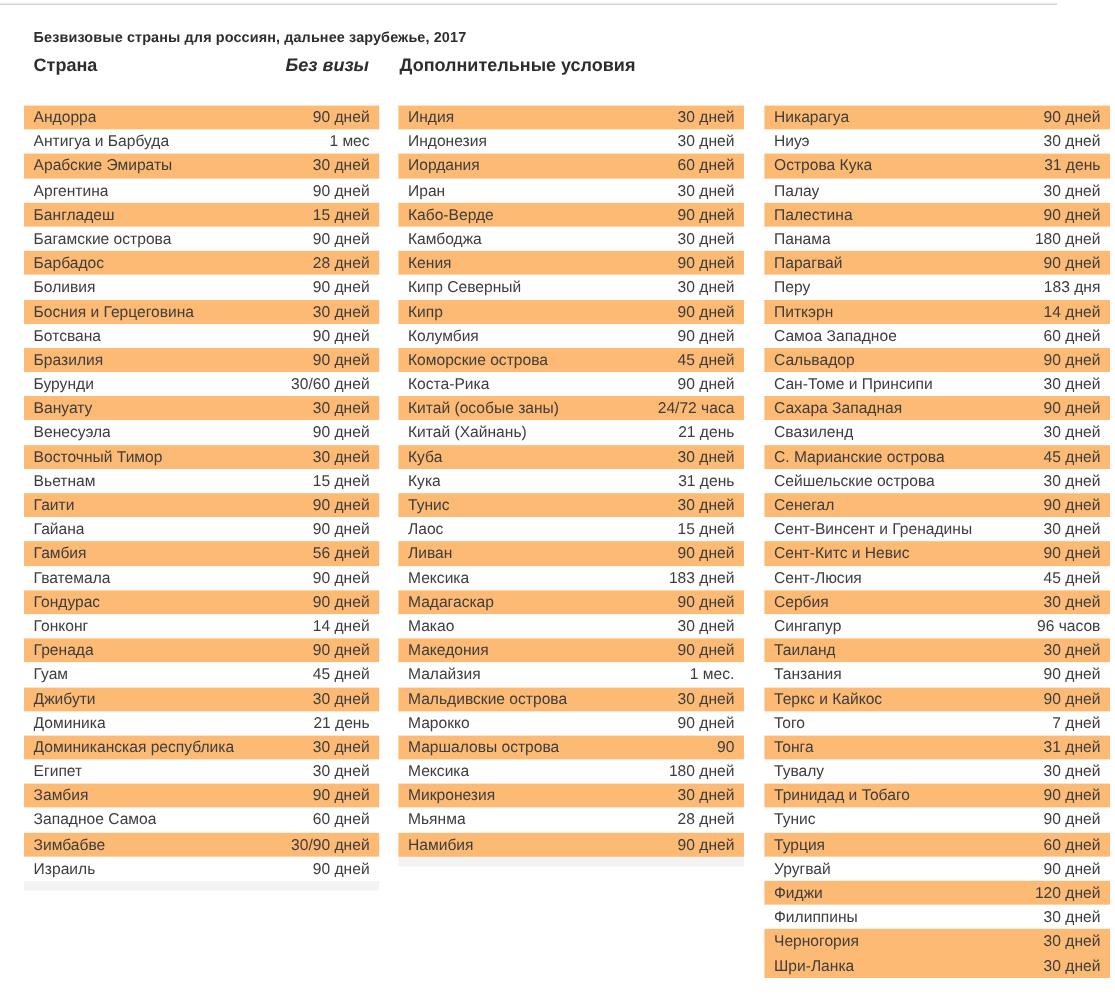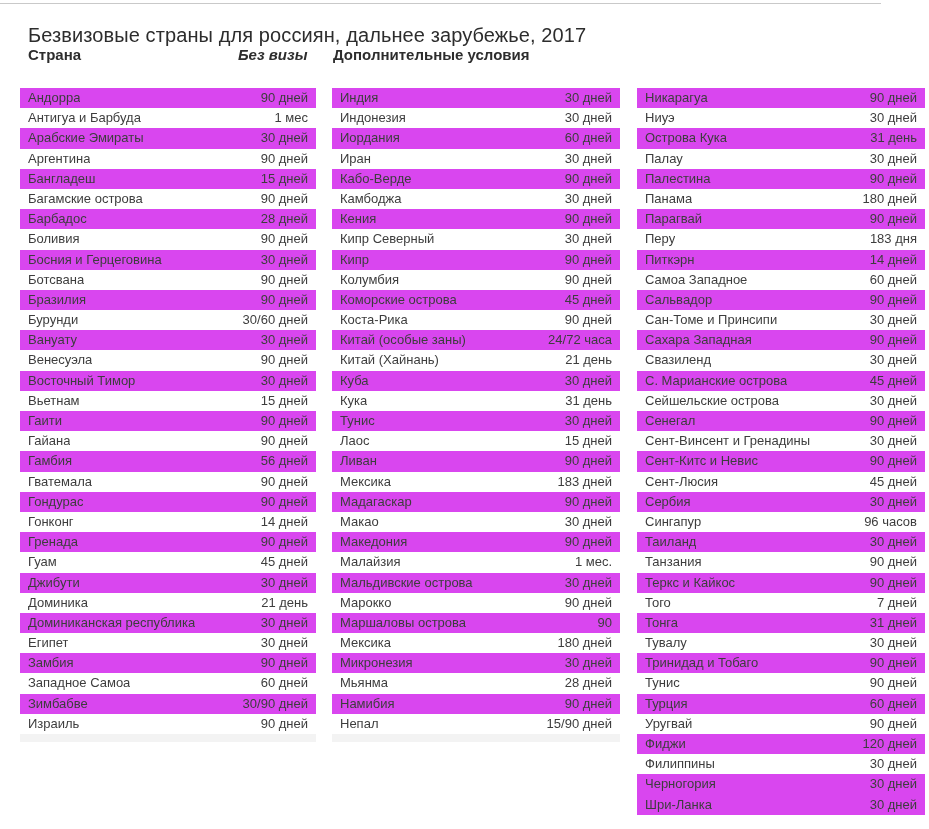--- a/index.html
+++ b/index.html
@@ -26,22 +26,22 @@
     width: 881px;
     height: 1px;
     background: #c9c9c9;
   }
 
   
   #page-title {
     position: absolute;
     left: 28px;
     top: 24px;
-    font-size: 20px;
-    font-weight: normal;
+    font-size: 12px;
+    font-weight: bold;
     color: #2d2d2d;
     letter-spacing: 0.1px;
     white-space: nowrap;
   }
 
   
   #header-band {
     position: absolute;
     left: 0;
     top: 46px;
@@ -71,21 +71,21 @@
   #block-right  { left: 637px; width: 288px; }
 
   .vrow {
     position: relative;
     height: 20.2px;
     line-height: 20.2px;
     font-size: 13px;
     color: #3d3d3d;
     background: #ffffff;
   }
-  .vrow.alt { background: #d946ef; }
+  .vrow.alt { background: #fdba74; }
 
   .vrow .country {
     position: absolute;
     left: 8px;
     top: 0;
     white-space: nowrap;
     overflow: hidden;
   }
   .vrow .term {
     position: absolute;
@@ -364,24 +364,20 @@
       <span class="term">30 дней</span>
     </div>
     <div class="vrow">
       <span class="country">Мьянма</span>
       <span class="term">28 дней</span>
     </div>
     <div class="vrow alt">
       <span class="country">Намибия</span>
       <span class="term">90 дней</span>
     </div>
-    <div class="vrow">
-      <span class="country">Непал</span>
-      <span class="term">15/90 дней</span>
-    </div>
     <div class="tail"></div>
   </div>
 
 <div class="table-block" id="block-right">
     <div class="vrow alt">
       <span class="country">Никарагуа</span>
       <span class="term">90 дней</span>
     </div>
     <div class="vrow">
       <span class="country">Ниуэ</span>

